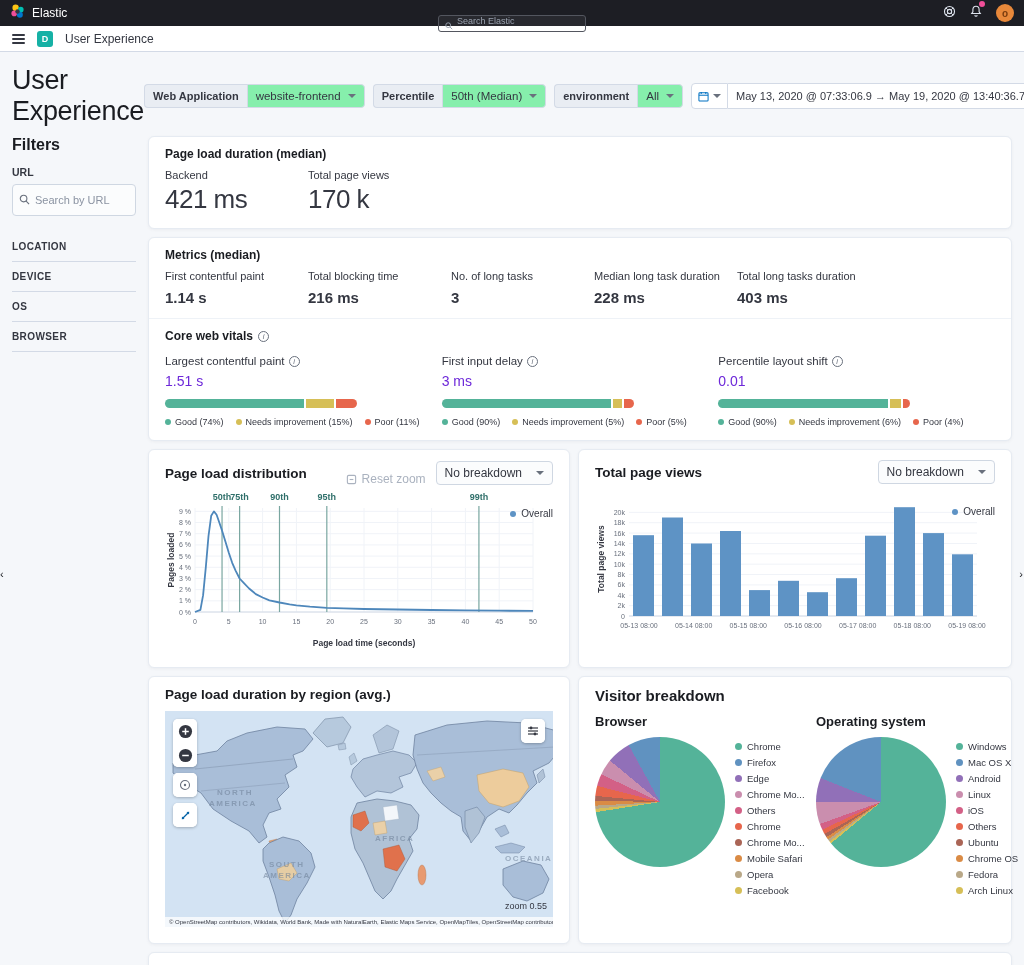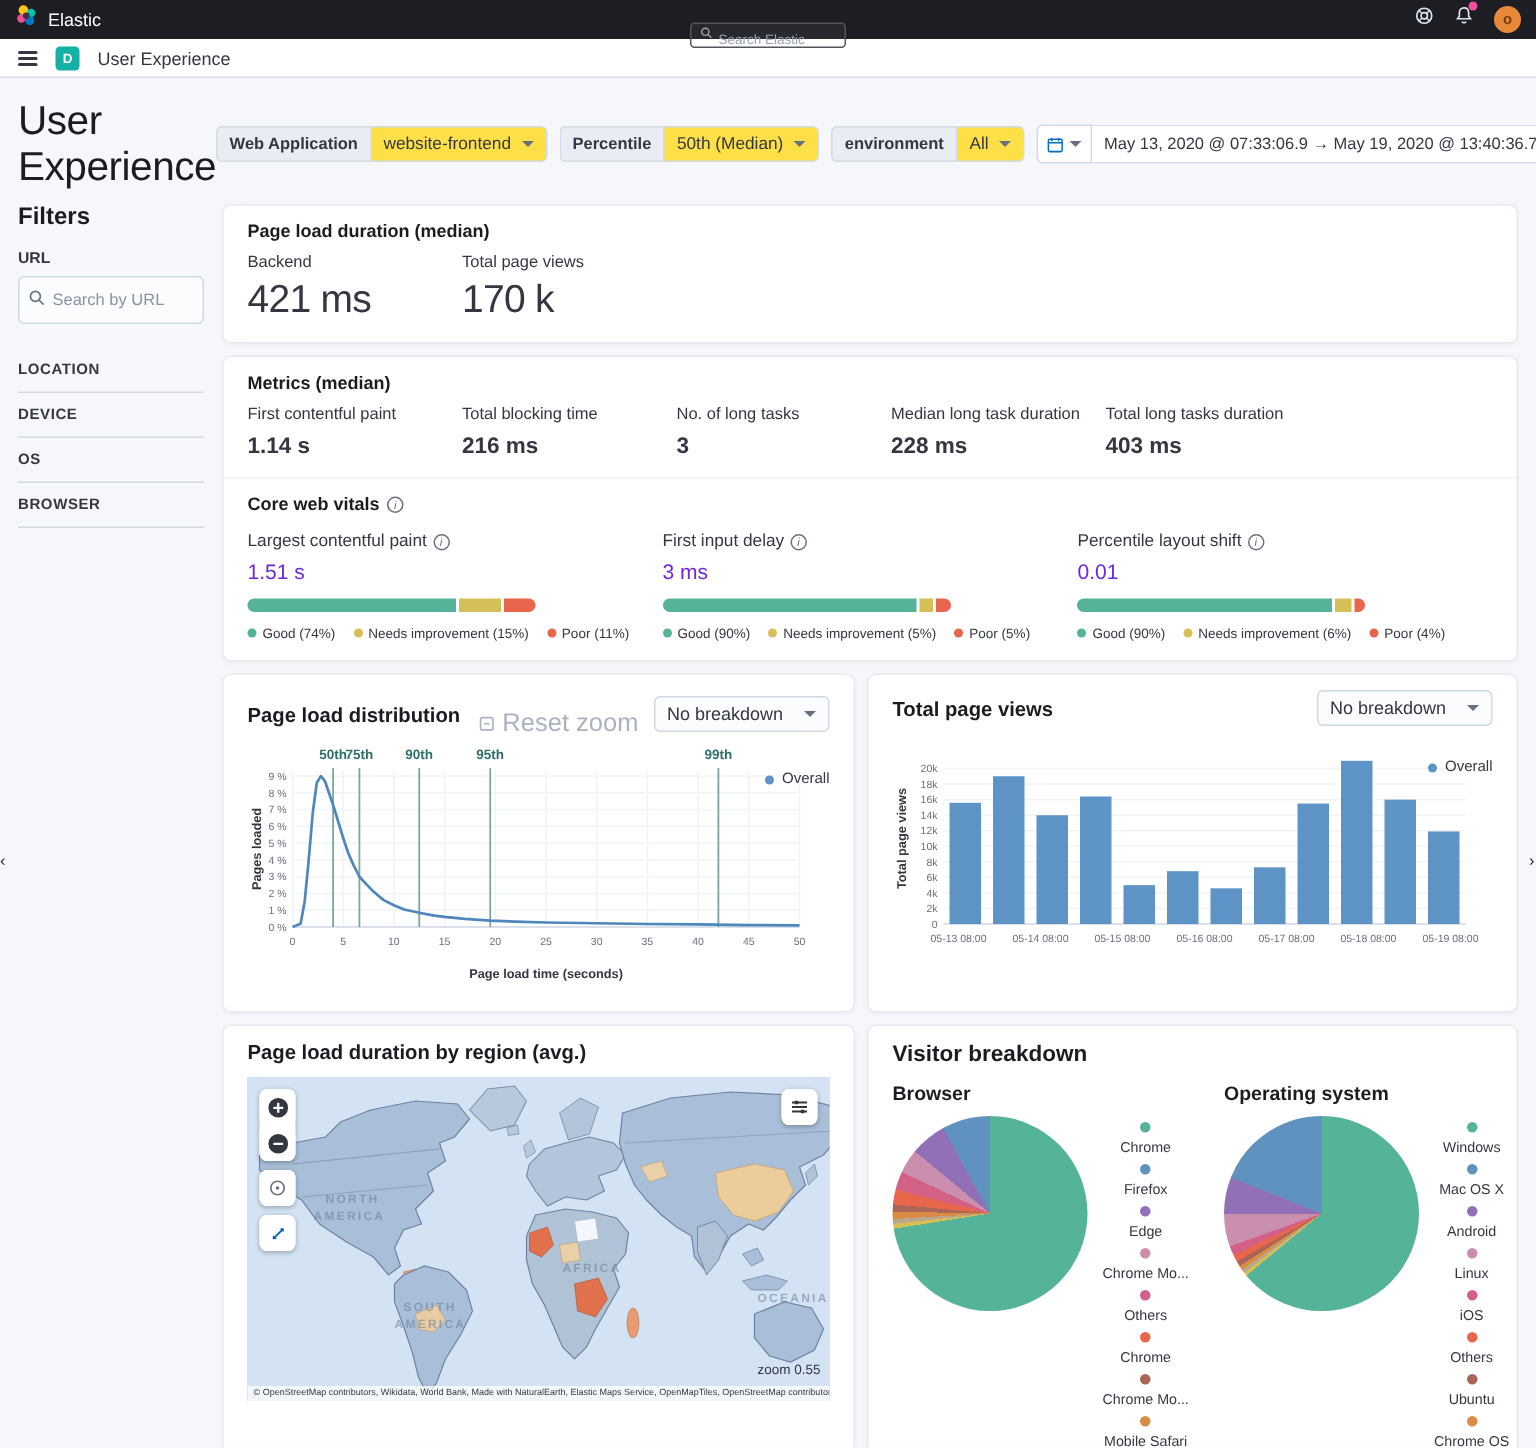--- a/index.html
+++ b/index.html
@@ -2,22 +2,22 @@
 <html><head>
 <meta charset="utf-8">
 <style>
   * { box-sizing: border-box; margin: 0; padding: 0; }
   html,body { width:1024px; height:965px; overflow:hidden; }
   body { font-family:"Liberation Sans", sans-serif; background:#f5f7fa; color:#343741; position:relative; }
 
   
   .topbar { height:26px; background:#1d1e24; display:flex; align-items:center; padding:0 10px; position:relative; }
   .brand { color:#fff; font-size:12px; font-weight:500; margin-left:7px; }
-  .top-search { position:absolute; left:50%; transform:translateX(-50%); width:104px; height:17px;
-    border:1px solid #53565f; border-radius:3px; background:rgba(255,255,255,.05); display:flex; align-items:flex-end; gap:4px; padding:0 6px;margin-top:20px; }
+  .top-search { position:absolute; left:50%; transform:translateX(-50%); width:148px; height:17px;
+    border:1px solid #53565f; border-radius:3px; background:rgba(255,255,255,.05); display:flex; align-items:flex-start; gap:4px; padding:0 6px;margin-top:20px; }
   .top-search input { background:transparent; border:none; outline:none; color:#9aa2af; font-size:9px; width:100%; font-family:inherit; }
   .top-search input::placeholder { color:#9aa2af; }
   .top-right { margin-left:auto; display:flex; align-items:center; gap:14px; }
   .bell-wrap { position:relative; }
   .bell-dot { position:absolute; top:-3px; right:-3px; width:6px; height:6px; border-radius:50%; background:#f04e98; }
   .avatar { width:18px; height:18px; border-radius:50%; background:#e8883a; color:#7a3c0e; font-size:10px; font-weight:700;
     display:flex; align-items:center; justify-content:center; }
 
   
   .navbar { height:26px; background:#fff; border-bottom:1px solid #d3dae6; display:flex; align-items:center; gap:12px; padding:0 12px; }
@@ -27,21 +27,21 @@
     display:flex; align-items:center; justify-content:center; }
   .crumb { font-size:12px; color:#343741; }
 
   
   .page-header { display:flex; align-items:center; justify-content:space-between; padding:13px 12px 9px 12px; }
   .page-title { font-size:27px; font-weight:500; color:#1a1c21; letter-spacing:-.3px; }
   .controls { display:flex; align-items:center; gap:8px; }
   .fgroup { display:flex; }
   .glabel { background:#e9edf3; border:1px solid #d3dae6; border-right:none; border-radius:4px 0 0 4px;
     font-size:11px; font-weight:700; padding:5px 8px; color:#343741; white-space:nowrap; }
-  .gvalue { background:#fde047; border:1px solid #d3dae6; border-radius:0 4px 4px 0; font-size:11.5px; padding:5px 8px;
+  .gvalue { background:#86efac; border:1px solid #d3dae6; border-radius:0 4px 4px 0; font-size:11.5px; padding:5px 8px;
     display:flex; align-items:center; gap:7px; color:#343741; white-space:nowrap; cursor:pointer; }
   .caret { width:0; height:0; border-left:4px solid transparent; border-right:4px solid transparent; border-top:4px solid #69707d; display:inline-block; }
   .dategroup { display:flex; }
   .calbox { background:#fff; border:1px solid #d3dae6; border-radius:4px 0 0 4px; padding:4px 6px; display:flex; align-items:center; gap:4px; cursor:pointer; }
   .datetext { background:#fff; border:1px solid #d3dae6; border-left:none; border-radius:0 4px 4px 0; font-size:11px; padding:6px 8px; white-space:nowrap; cursor:pointer; }
 
   
   .content { display:flex; padding:0 12px; gap:12px; }
   .sidebar { width:124px; flex:none; }
   .main { flex:1; min-width:0; }
@@ -82,21 +82,21 @@
   .vital-legend { display:flex; gap:12px; margin-top:9px; flex-wrap:wrap; }
   .vl-item { display:flex; align-items:center; gap:4px; font-size:9px; color:#343741; }
   .dot { width:6px; height:6px; border-radius:50%; flex:none; }
 
   .row2 { display:flex; gap:8px; }
   .row2 .panel { margin-bottom:8px; }
   .p-dist { width:422px; flex:none; }
   .p-views { width:434px; flex:none; }
   .chart-head { display:flex; align-items:center; justify-content:space-between; }
   .chart-head-right { display:flex; align-items:center; gap:10px; }
-  .reset-zoom { display:flex; align-items:center; gap:5px; font-size:17px; color:#aab2bf; cursor:default;margin-top:12px; }
+  .reset-zoom { display:flex; align-items:center; gap:5px; font-size:12px; color:#aab2bf; cursor:default;margin-top:12px; }
   .select { border:1px solid #cfd7e2; border-radius:4px; background:#fbfcfd; font-size:12px; color:#343741; padding:4px 8px;
     display:flex; align-items:center; gap:14px; cursor:pointer; }
   .chart-wrap { position:relative; margin-top:4px; }
   .chart-legend { position:absolute; top:18px; right:0; display:flex; align-items:center; gap:5px; font-size:10px; color:#343741; cursor:pointer; }
   svg text.tick { font-size:7px; fill:#69707d; font-family:"Liberation Sans",sans-serif; }
   svg text.pct { font-size:9px; font-weight:700; fill:#2f6f6a; font-family:"Liberation Sans",sans-serif; }
   svg text.axis-label { font-size:8.5px; font-weight:700; fill:#343741; font-family:"Liberation Sans",sans-serif; }
   svg text.map-label { font-size:8px; font-weight:700; letter-spacing:1.5px; fill:rgba(108,126,150,.55); font-family:"Liberation Sans",sans-serif; }
 
   .p-map { width:422px; flex:none; padding-bottom:16px; }
@@ -109,21 +109,21 @@
   .map-attrib { position:absolute; left:0; right:0; bottom:0; background:rgba(255,255,255,.75); font-size:6px; color:#343741;
     padding:2px 4px; white-space:nowrap; overflow:hidden; }
 
   .p-visitors { width:434px; flex:none; }
   .pies { display:flex; gap:26px; margin-top:10px; }
   .pie-col { width:195px; }
   .pie-sub { font-size:13px; font-weight:700; color:#1a1c21; margin-bottom:8px; }
   .pie-flex { display:flex; gap:10px; align-items:flex-start; }
   .pie { width:130px; height:130px; border-radius:50%; flex:none; cursor:pointer; }
   .pie-legend { display:flex; flex-direction:column; gap:5px; padding-top:4px; }
-  .legend-item { display:flex; align-items:center; gap:5px; font-size:9.5px; color:#343741; cursor:pointer; white-space:nowrap;flex-direction:column; }
+  .legend-item { display:flex; align-items:center; gap:5px; font-size:9.5px; color:#343741; cursor:pointer; white-space:nowrap; }
   .legend-item .dot { width:7px; height:7px; }
 
   .edge-arrow { position:absolute; top:568px; font-size:11px; color:#1a1c21; z-index:5; }
   .edge-arrow.left { left:0; } .edge-arrow.right { right:1px; }
 </style>
 </head>
 <body>
 
 <div class="topbar">
   <span>

